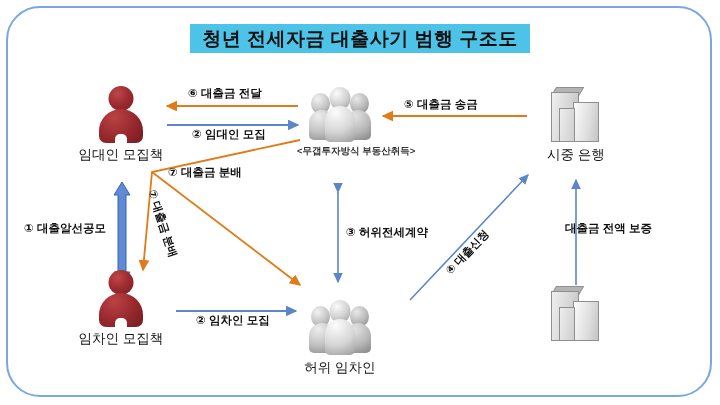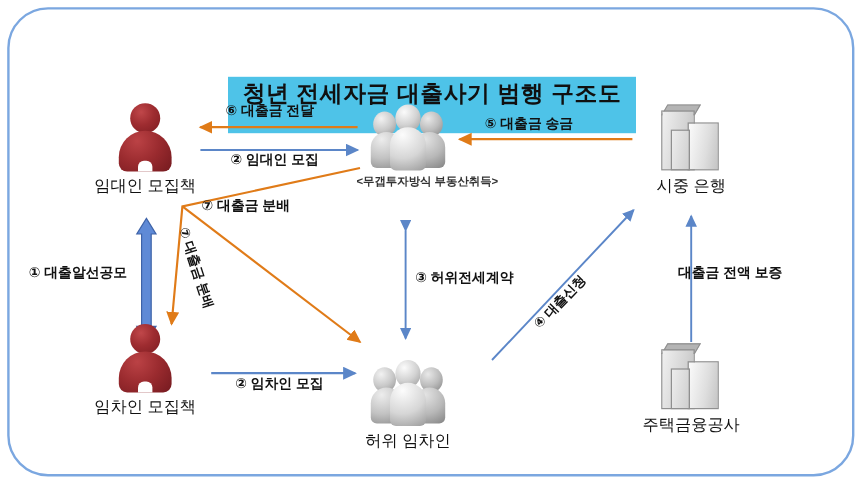--- a/index.html
+++ b/index.html
@@ -10,23 +10,23 @@
   }
   #frame{
     position:absolute;left:6px;top:6px;width:706px;height:391px;
     border:2.5px solid #7BA7E0;border-radius:34px;box-sizing:border-box;
     background:#ffffff;
   }
   #title-wrap{
     position:absolute;left:0;top:24px;width:720px;text-align:center;
   }
   #title{
-    display:inline-block;padding:4px 12px 21px 12px;
+    display:inline-block;padding:4px 12px 3px 12px;
     background:#4EC3E8;color:#101010;
-    font-size:19px;font-weight:bold;letter-spacing:.5px;line-height:1.15;margin-top:40px;
+    font-size:19px;font-weight:bold;letter-spacing:.5px;line-height:1.15;
   }
 
   
   .node{position:absolute;text-align:center;}
   .node .icon{display:block;margin:0 auto;}
   .node .nlabel{
     display:block;margin-top:3px;font-size:13.5px;font-weight:normal;
     color:#111;white-space:nowrap;line-height:1.2;
   }
   .node .nsub{
@@ -204,21 +204,20 @@
   <span class="nlabel">허위 임차인</span>
 </div>
 
 <div class="node" style="left:533px;top:285px;width:86px;">
   <span class="bldg icon">
     <span class="tw t1top"></span>
       <span class="tw t1"></span>
     <span class="tw t2"></span>
       <span class="tw t3"></span>
   </span>
-  <span class="nlabel">주택금융공사</span>
 </div>
 
 <span class="elabel" style="left:188px;top:87px;">⑥ 대출금 전달</span>
 
 <span class="elabel" style="left:192px;top:128px;">② 임대인 모집</span>
 
 <span class="elabel" style="left:404px;top:98px;">⑤ 대출금 송금</span>
 
 <span class="elabel" style="left:24px;top:222px;">① 대출알선공모</span>
 

